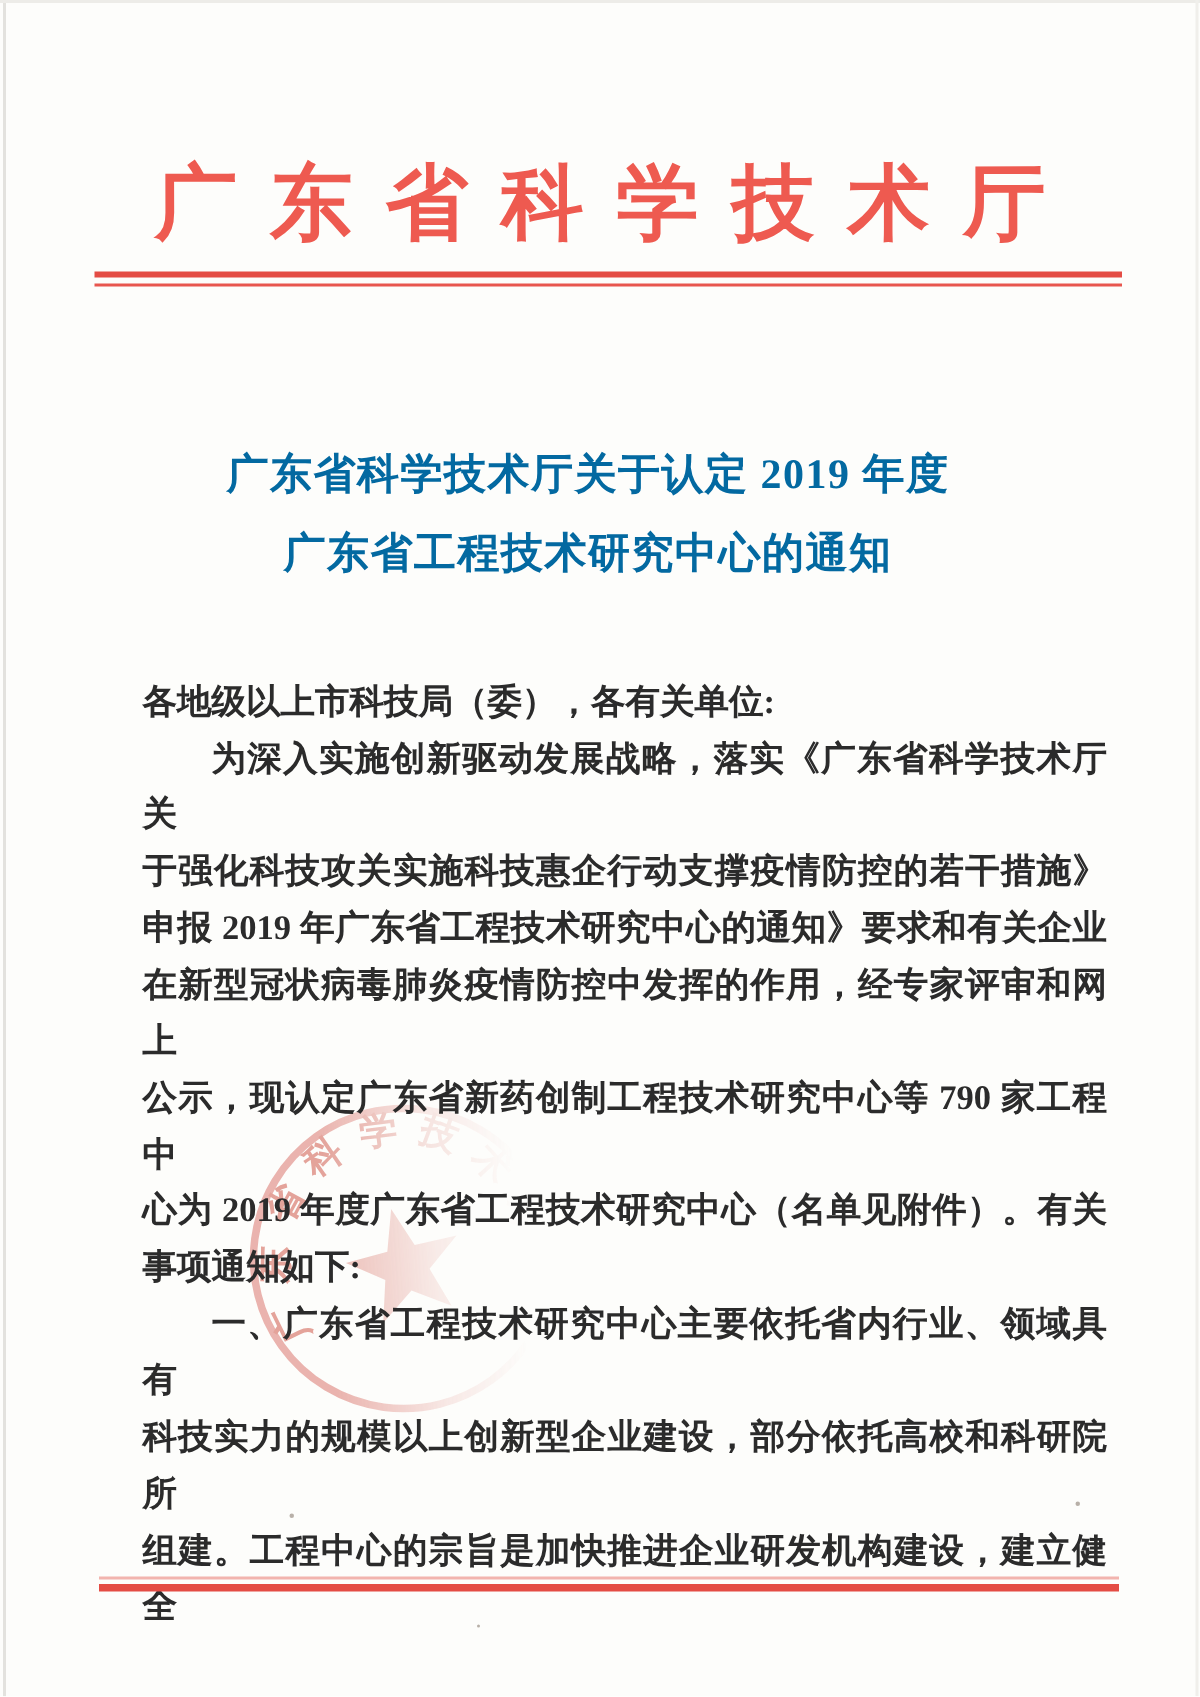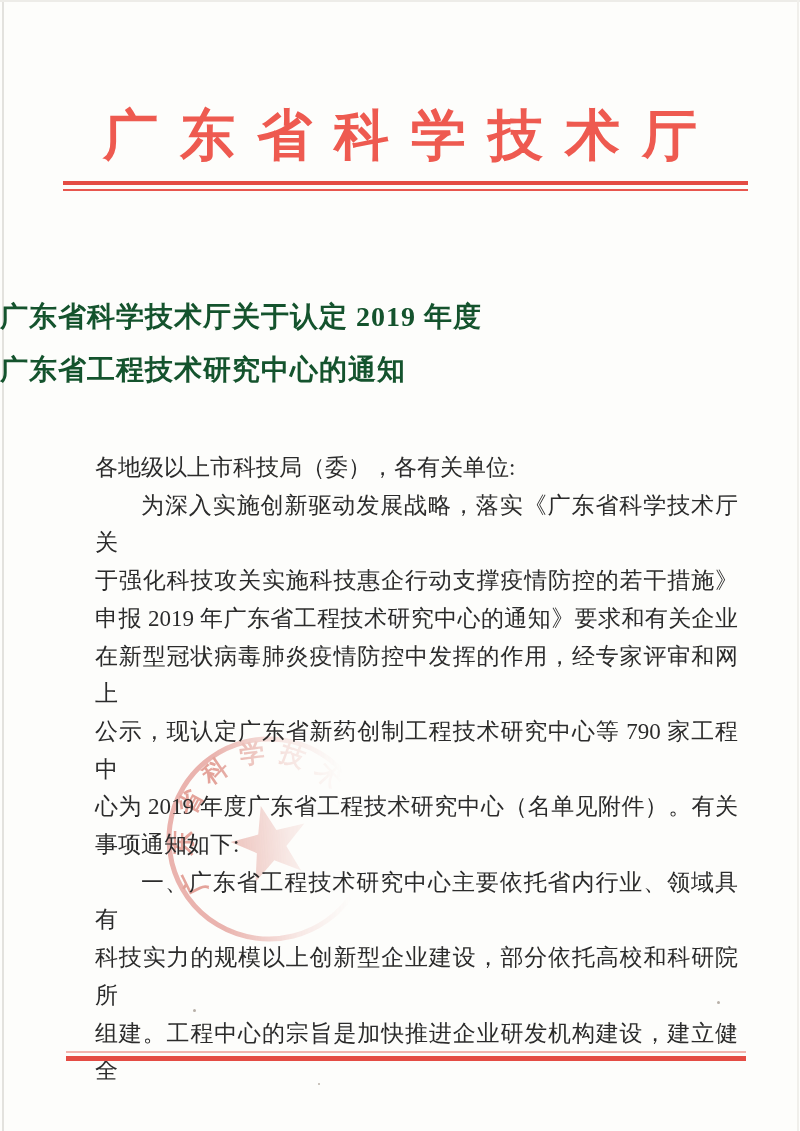--- a/index.html
+++ b/index.html
@@ -43,37 +43,38 @@
     font-size: 21px;
     line-height: 30px;
     color: #343434;
     letter-spacing: 1px;
   }
 
   .title-block {
     position: absolute;
     left: 0; right: 16px;
     top: 290px;
-    color: #14532d;
+    text-align: center;
+    color: #0369a1;
     font-weight: 700;
     font-size: 28px;
     line-height: 53px;
     letter-spacing: 1px;
   }
 
   .body-block {
     position: absolute;
     left: 95px;
     top: 449px;
     width: 643px;
     font-size: 23px;
     line-height: 37.7px;
     color: #2b2b2b;
   }
-  .ln { white-space: nowrap; }
+  .ln { white-space: nowrap; font-weight: bold; }
   .ln.fill {
     white-space: normal;
     text-align: justify;
     text-align-last: justify;
   }
   .ln.ind { text-indent: 46px; }
 
   .seal {
     position: absolute;
     left: 148px;

